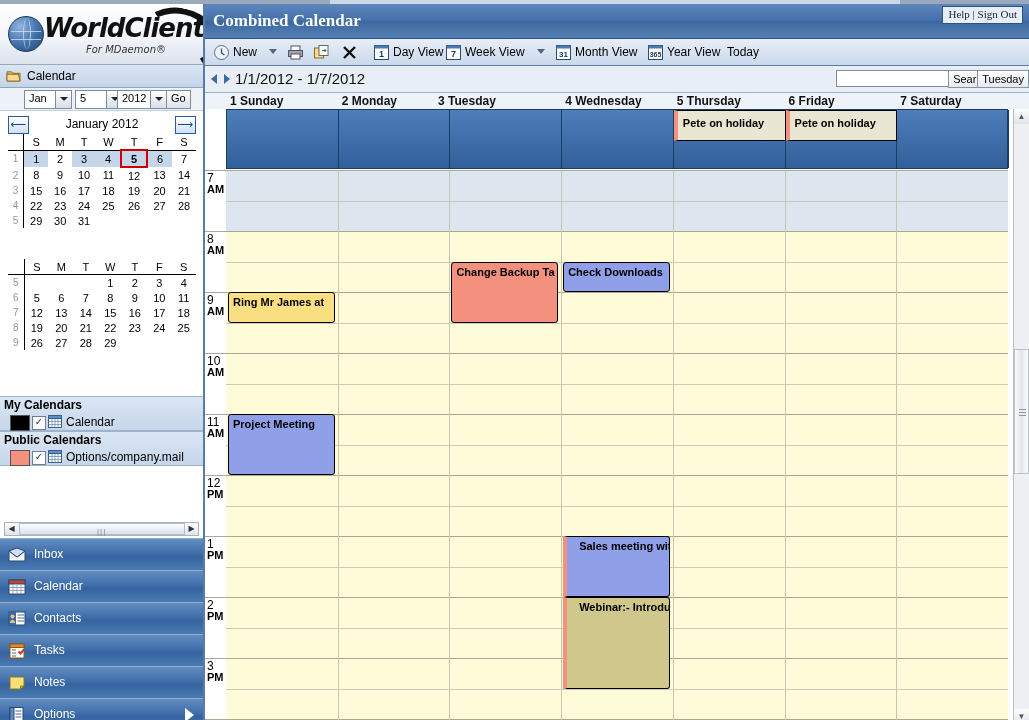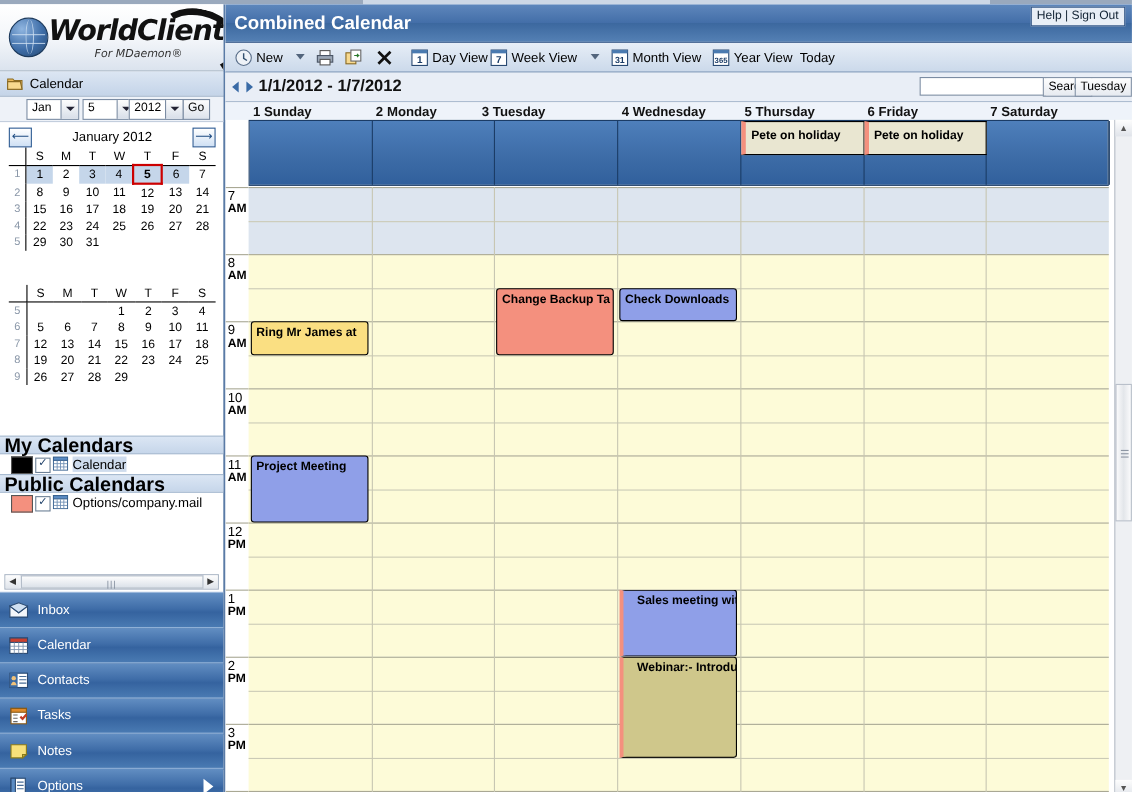--- a/index.html
+++ b/index.html
@@ -59,23 +59,23 @@
     line-height:14px;text-align:center;}
   .mc-table{border-collapse:collapse;width:188px;}
   .mc-table td,.mc-table th{width:22px;height:15px;text-align:center;font-size:11px;
     font-weight:normal;padding:0;}
   .mc-table th{border-bottom:1px solid #000;}
   .mc-table .wk{color:#8a97a8;border-right:1px solid #000;width:14px;font-size:10px;}
   .mc-table thead .wk{border-right:1px solid #000;border-bottom:1px solid #000;}
   .mc-day.hl{background:#c5d6ea;}
   .mc-day.today{border:2px solid #c00;background:#c5d6ea;font-weight:bold;}
 
-  .sechdr{position:absolute;left:0;width:203px;height:17px;
+  .sechdr{position:absolute;left:0;width:203px;height:35px;
     background:linear-gradient(to bottom,#dbe6f4,#c6d6ea);border-top:1px solid #9fb4cc;
-    border-bottom:1px solid #9fb4cc;font-weight:bold;font-size:18px;line-height:16px;padding-left:4px;
+    border-bottom:1px solid #9fb4cc;font-weight:bold;font-size:12px;line-height:16px;padding-left:4px;
     box-sizing:border-box;}
   .calrow{position:absolute;left:0;width:203px;height:18px;}
   .swatch{position:absolute;left:10px;top:2px;width:18px;height:14px;border:1px solid #555;}
   .cbx{position:absolute;left:32px;top:3px;width:12px;height:12px;border:1px solid #6d8096;
     background:#fff;font-size:10px;line-height:10px;text-align:center;color:#1a3c66;}
   .calicon{position:absolute;left:48px;top:2px;width:14px;height:13px;}
   .calname{position:absolute;left:66px;top:2px;font-size:12px;}
   .calname.sel{background:#cfdced;}
 
   .hscroll{position:absolute;left:4px;width:195px;height:14px;background:#eef1f5;
@@ -91,39 +91,39 @@
     border-top:1px solid #8fb0d6;border-bottom:1px solid #2a5184;color:#fff;}
   .navitem .ni{position:absolute;left:8px;top:7px;width:18px;height:17px;}
   .navitem .nl{position:absolute;left:34px;top:8px;font-size:12px;color:#fff;}
   .navitem .narr{position:absolute;right:9px;top:9px;width:0;height:0;
     border-top:7px solid transparent;border-bottom:7px solid transparent;border-left:9px solid #fff;}
 
   
   .right{position:absolute;left:205px;top:4px;width:824px;height:716px;background:#fff;}
   .titlebar{position:absolute;left:0;top:0;width:824px;height:34px;
     background:linear-gradient(to bottom,#5e87bc 0%,#436ea8 50%,#3c689f 51%,#5480b4 100%);
-    border-bottom:1px solid #2d5183;}
+    border-bottom:1px solid #2d5183;font-family:Liberation Serif, serif;}
   .titlebar .t{position:absolute;left:8px;top:7px;font-size:17px;font-weight:bold;color:#fff;}
   .helpbox{position:absolute;right:6px;top:2px;height:16px;padding:0 5px;line-height:15px;
     font-size:11px;background:#e8eef6;border:1px solid #2c5183;color:#123;}
 
   .toolbar{position:absolute;left:0;top:35px;width:824px;height:26px;
     background:linear-gradient(to bottom,#e7eef7,#cbd9ea);border-bottom:1px solid #5a7ba6;}
   .tb{position:absolute;top:0;height:26px;display:flex;align-items:center;font-size:12px;}
   .tb .ic{width:17px;height:17px;margin-right:3px;position:relative;}
   .tbsplit{position:absolute;top:10px;width:0;height:0;border-left:4px solid transparent;
     border-right:4px solid transparent;border-top:5px solid #53657c;}
 
   .datebar{position:absolute;left:0;top:62px;width:824px;height:26px;background:#e9eef6;
     border-bottom:1px solid #9fb1c8;}
   .datebar .arrL,.datebar .arrR{position:absolute;top:8px;width:0;height:0;
     border-top:5px solid transparent;border-bottom:5px solid transparent;}
   .datebar .arrL{left:6px;border-right:6px solid #3a6ba6;}
   .datebar .arrR{left:19px;border-left:6px solid #3a6ba6;}
-  .datebar .rng{position:absolute;left:30px;top:4px;font-size:15px;font-weight:bold;color:#111;}
+  .datebar .rng{position:absolute;left:30px;top:4px;font-size:15px;font-weight:normal;color:#111;}
   .srchinput{position:absolute;right:78px;top:4px;width:115px;height:17px;border:1px solid #7b8ca3;
     background:#fff;font-size:11px;padding:0 3px;box-sizing:border-box;
     font-family:"Liberation Sans",sans-serif;}
   .srchbtn{position:absolute;top:4px;height:18px;line-height:16px;font-size:11px;padding:0 4px;
     border:1px solid #8594a8;background:linear-gradient(to bottom,#fefefe,#e6eaf0);box-sizing:border-box;}
 
   
   .dayhdr{position:absolute;left:0;top:89px;width:824px;height:16px;background:#eef3fa;}
   .dayhdr .d{position:absolute;top:1px;font-size:12px;font-weight:bold;color:#111;}
 

